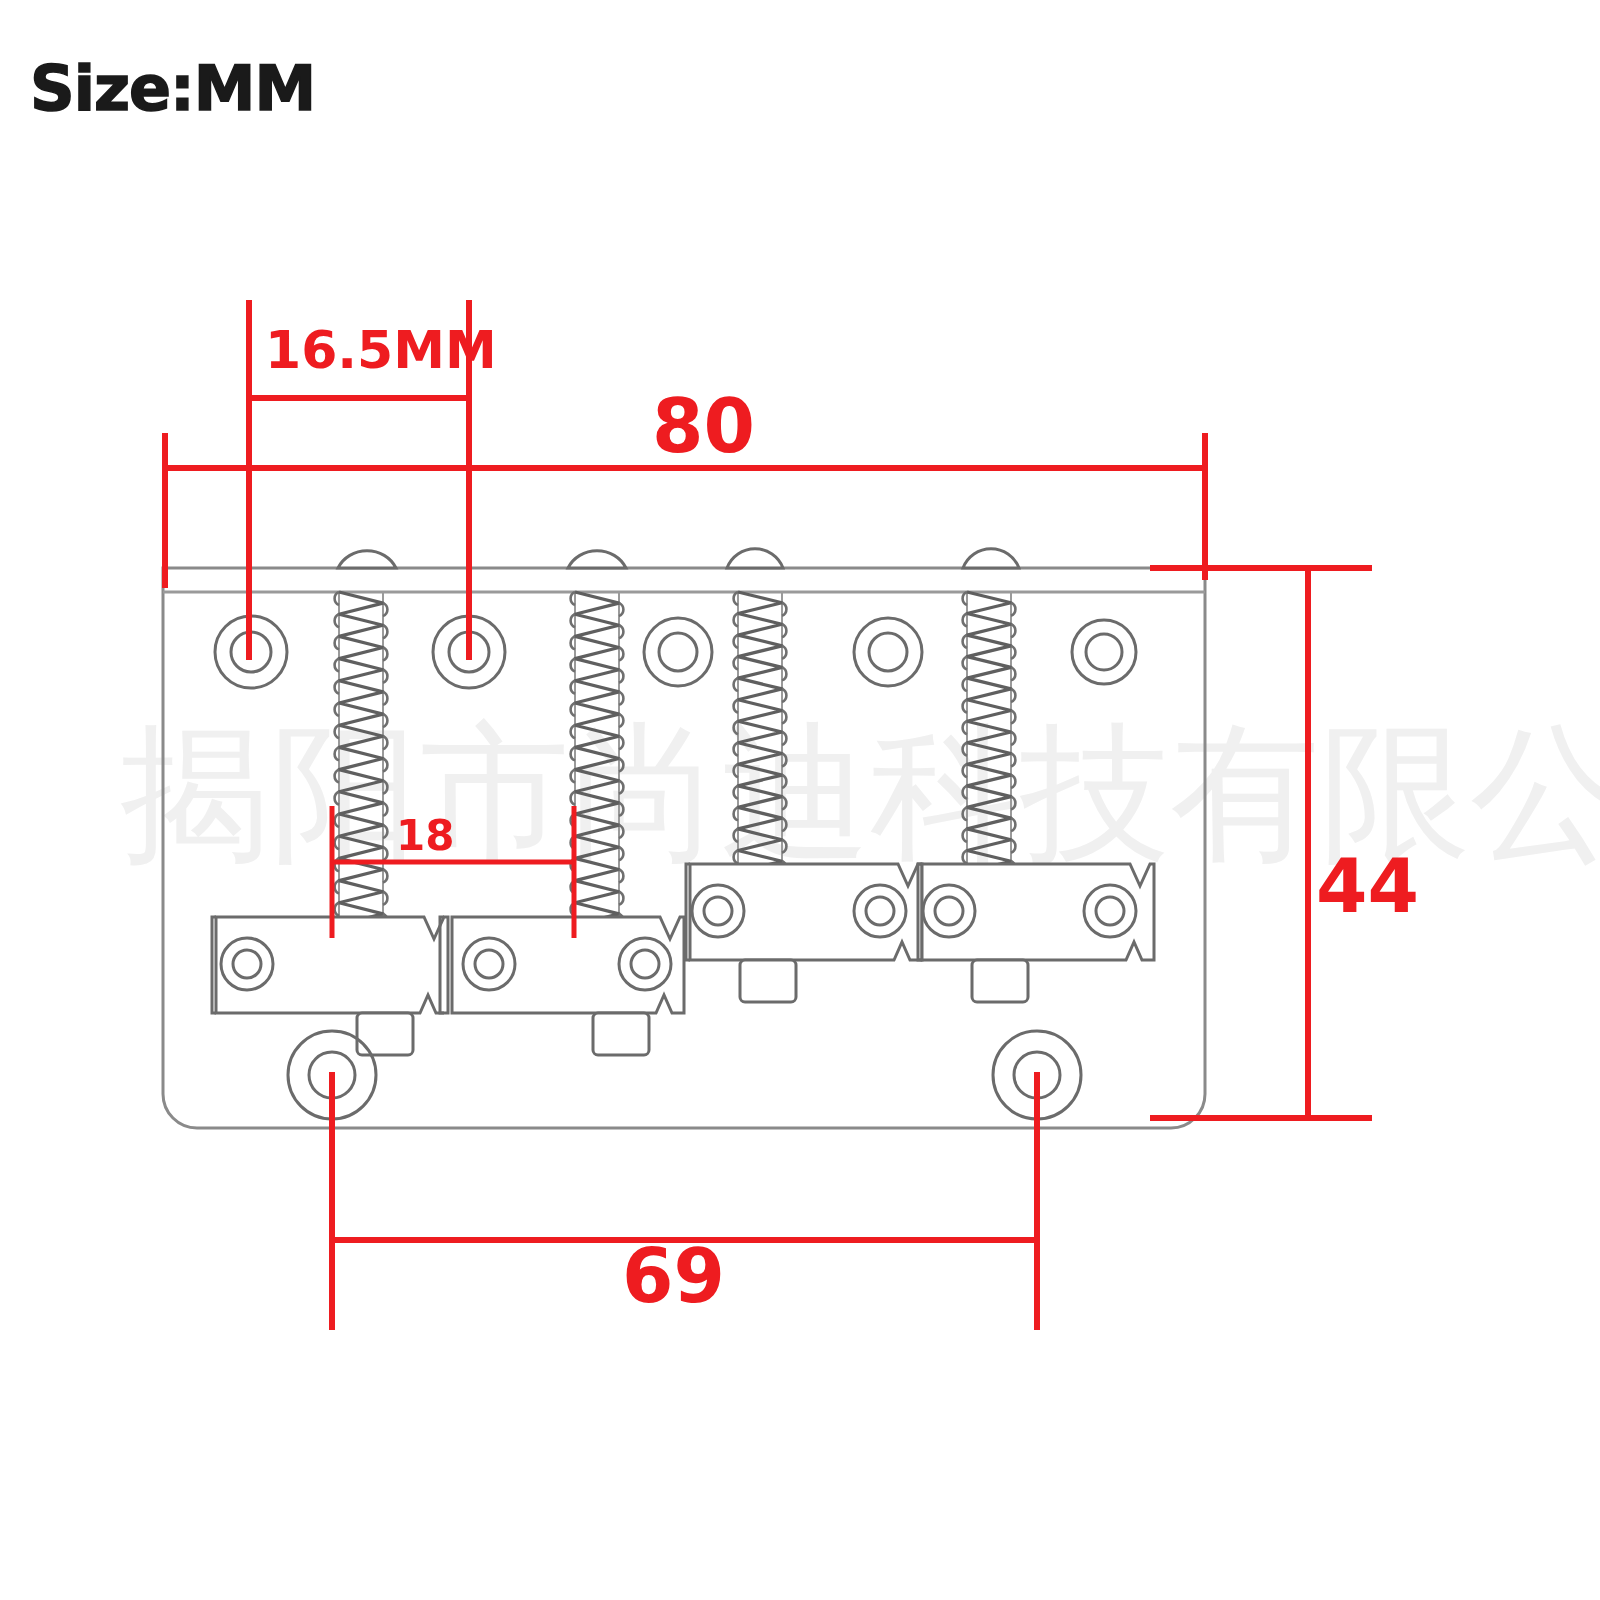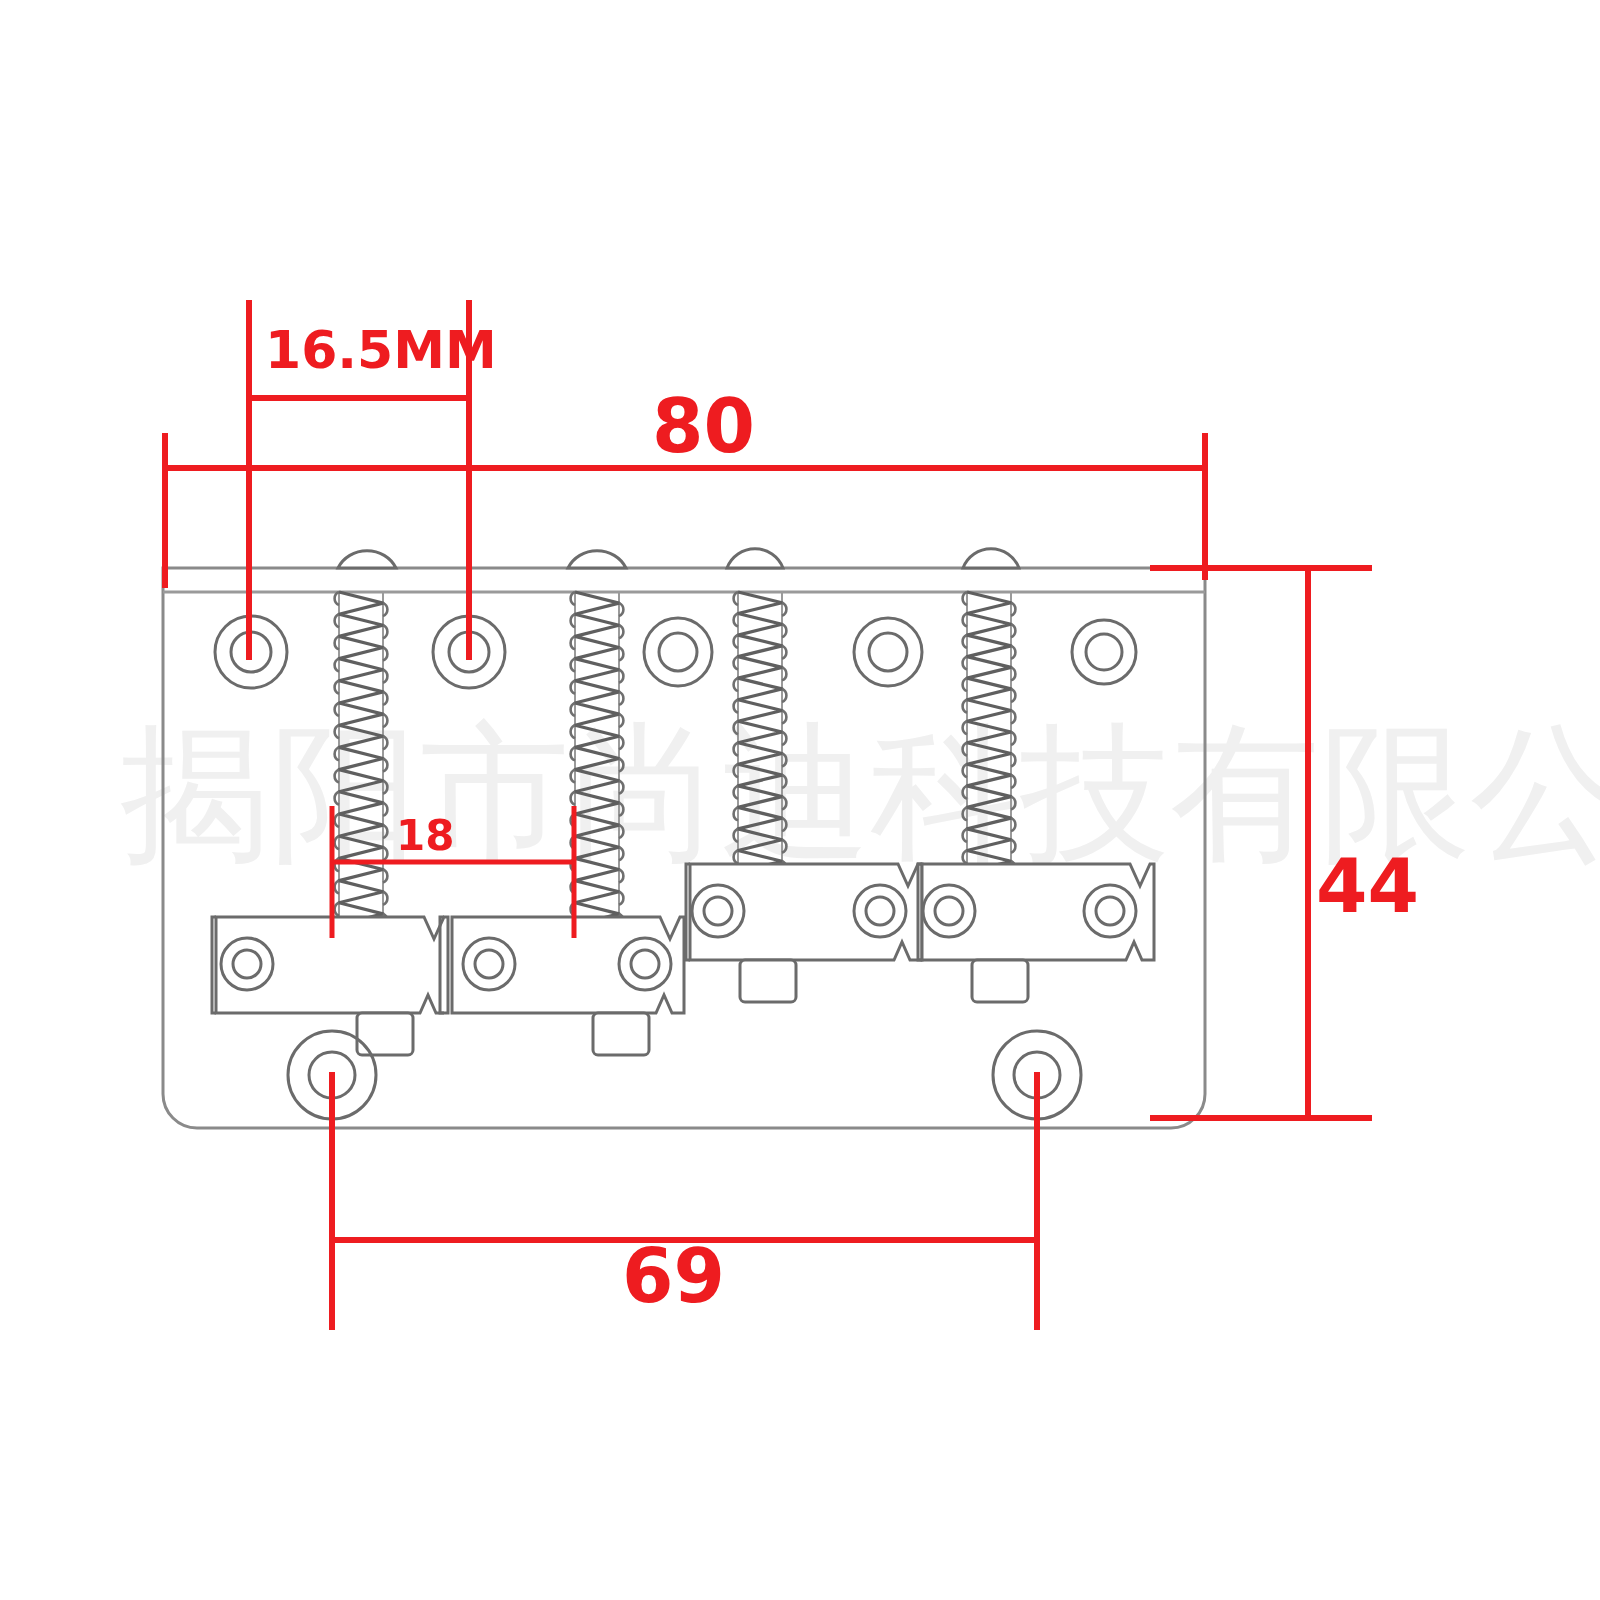--- a/index.html
+++ b/index.html
@@ -26,20 +26,21 @@
     fill:#f0f0f0;
     font-family:"DejaVu Sans","Liberation Sans",sans-serif;
     font-size:150px;font-weight:normal;
   }
 </style>
 </head>
 <body>
 
 <div id="stage">
 
+  <div id="title">Size:MM</div>
 
   <svg id="drawing" viewBox="0 0 1600 1600">
     <defs>
       <clipPath id="plateclip">
         <rect x="163" y="568" width="1042" height="560" rx="34" ry="34"></rect>
       </clipPath>
     </defs>
 
     <text class="wm" id="wm-text" x="120" y="845">揭阳市尚迪科技有限公司</text>
 

